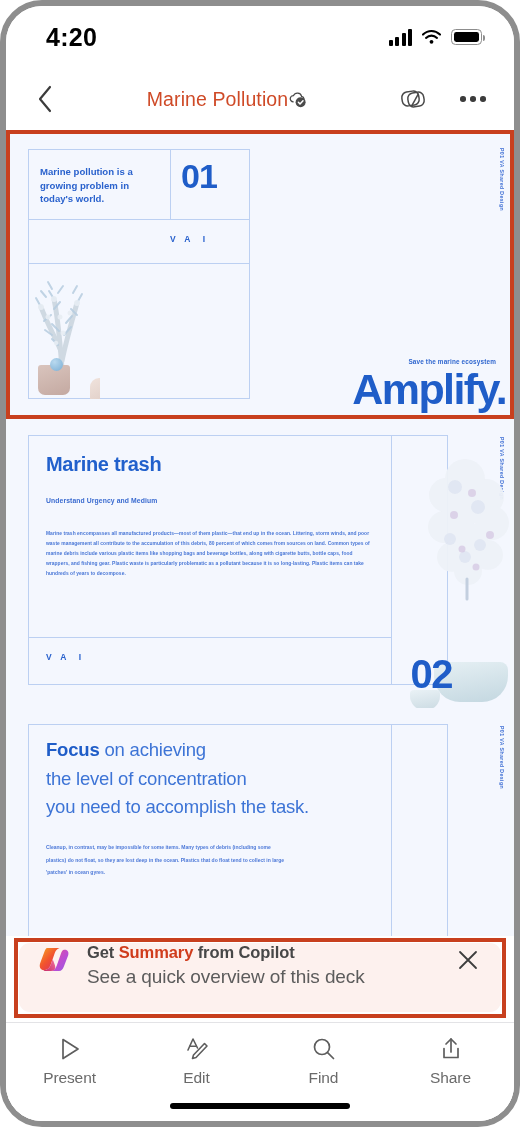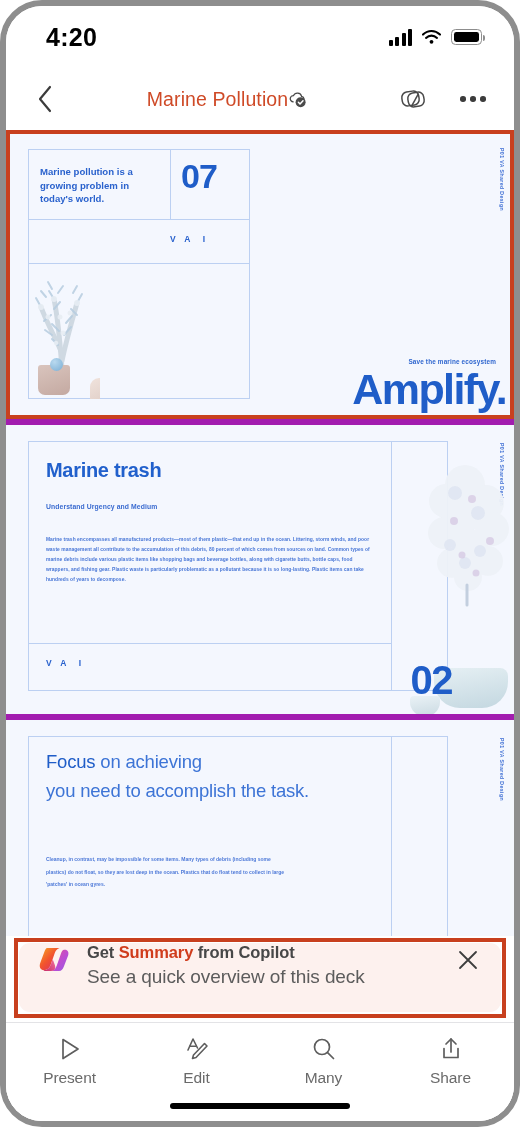--- a/index.html
+++ b/index.html
@@ -102,21 +102,20 @@
   .dots i { width: 5.5px; height: 5.5px; border-radius: 50%; background: #3c3c3c; display: block; }
 
   
   .deck {
     flex: 1;
     background: #a21caf;
     overflow: hidden;
     position: relative;
     display: flex;
     flex-direction: column;
-    gap: 6px;
     padding: 0;
   }
   .slide {
     position: relative;
     background: #f4f7fe;
     width: 100%;
     overflow: hidden;
     flex: 0 0 auto;
   }
   .slide-1 { height: 289px; }
@@ -300,21 +299,21 @@
   .s3-outer { left: 22px; top: 16px; width: 420px; height: 250px; }
   .s3-divider-v { left: 385px; top: 16px; width: 0; height: 250px; border: 0; border-left: 1px solid #bcd0f2; }
   .s3-head {
     position: absolute;
     left: 40px; top: 28px;
     font-size: 18.5px;
     line-height: 1.55;
     color: #3d74d6;
     letter-spacing: -0.2px;
   }
-  .s3-head b { color: #1f5dc8; font-weight: normal; }
+  .s3-head b { color: #1f5dc8; font-weight: bold; }
   .s3-body {
     position: absolute;
     left: 40px; top: 133px;
     width: 245px;
     font-size: 5px;
     line-height: 2.5;
     color: #4d79d8;
     font-weight: bold;
   }
 
@@ -472,21 +471,21 @@
             <circle cx="31" cy="68" r="2.5"></circle>
                 <circle cx="24" cy="78" r="2.2"></circle>
           </g>
         </svg>
         <div class="pot1"></div>
         <div class="pebble"></div>
         <div class="vase1"></div>
       </div>
 
       <div class="s1-text">Marine pollution is a growing problem in today's world.</div>
-      <div class="s1-num">07</div>
+      <div class="s1-num">01</div>
       <div class="vai s1-vai">
         <span>V</span>
             <span>A</span>
             <span class="sp">I</span>
       </div>
       <div class="tagline">Save the marine ecosystem</div>
       <div class="amplify">Amplify.</div>
       <div class="side-label">P01  VA Shared Design</div>
       <div class="annot annot-slide1"></div>
     </div>
@@ -542,20 +541,21 @@
 
       <div class="side-label">P01  VA Shared Design</div>
     </div>
 
     <div class="slide slide-3">
       <div class="s-frame s3-outer"></div>
       <div class="s-frame s3-divider-v"></div>
 
       <div class="s3-head">
         <div><b>Focus</b><span> on achieving</span></div>
+        <div>the level of concentration</div>
         <div>you need to accomplish the task.</div>
       </div>
       <div class="s3-body">Cleanup, in contrast, may be impossible for some items. Many types of debris (including some plastics) do not float, so they are lost deep in the ocean. Plastics that do float tend to collect in large 'patches' in ocean gyres.</div>
       <div class="side-label">P01  VA Shared Design</div>
     </div>
 
   </div>
 
   <div class="copilot-wrap">
     <div class="copilot-card">
@@ -612,21 +612,21 @@
       </div>
       <span class="tool-label">Edit</span>
     </div>
     <div class="tool">
       <div class="tool-icon">
         <svg width="26" height="26" viewBox="0 0 26 26">
           <circle cx="11" cy="11" r="7.5" stroke="#5e5e5e" stroke-width="1.7" fill="none"></circle>
           <path d="M16.6 16.6 L22.5 22.5" stroke="#5e5e5e" stroke-width="1.7" stroke-linecap="round"></path>
         </svg>
       </div>
-      <span class="tool-label">Many</span>
+      <span class="tool-label">Find</span>
     </div>
     <div class="tool">
       <div class="tool-icon">
         <svg width="26" height="26" viewBox="0 0 26 26">
           <path d="M13 3 L13 16" stroke="#5e5e5e" stroke-width="1.7" stroke-linecap="round"></path>
           <path d="M8 8 L13 3 L18 8" stroke="#5e5e5e" stroke-width="1.7" fill="none" stroke-linecap="round" stroke-linejoin="round"></path>
           <path d="M6 12.5 V21.5 H20 V12.5" stroke="#5e5e5e" stroke-width="1.7" fill="none" stroke-linecap="round" stroke-linejoin="round"></path>
         </svg>
       </div>
       <span class="tool-label">Share</span>

